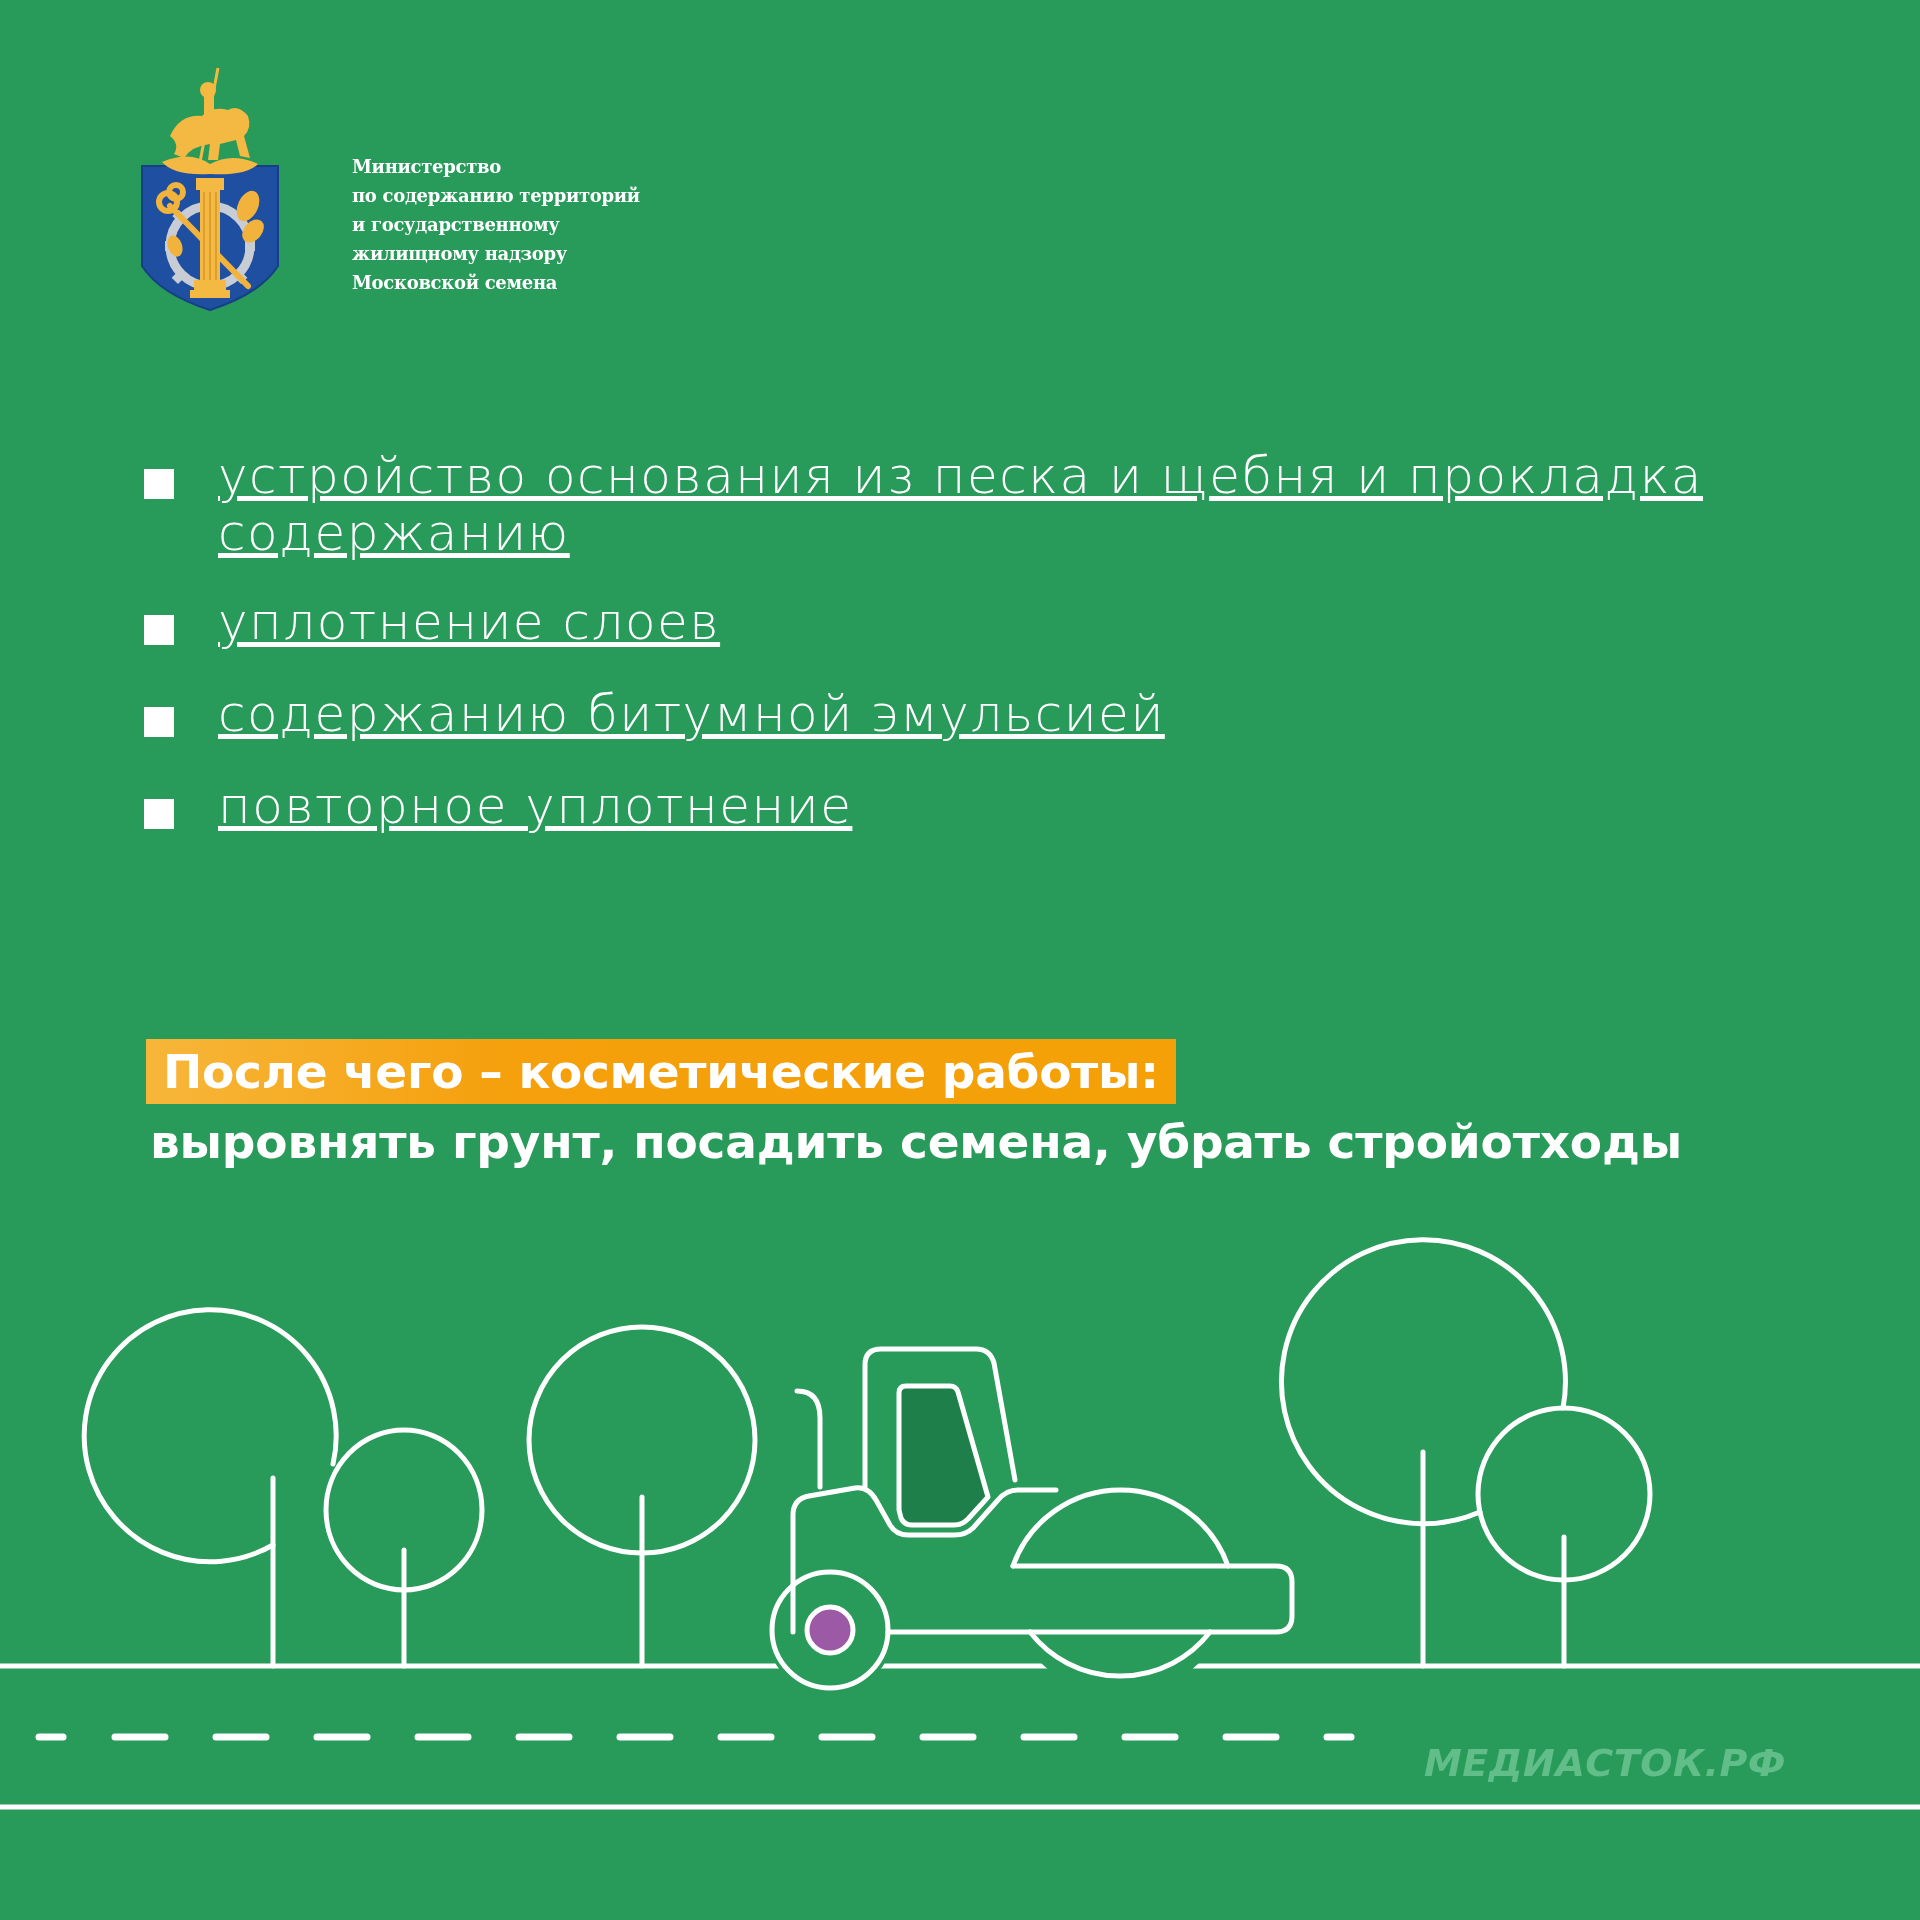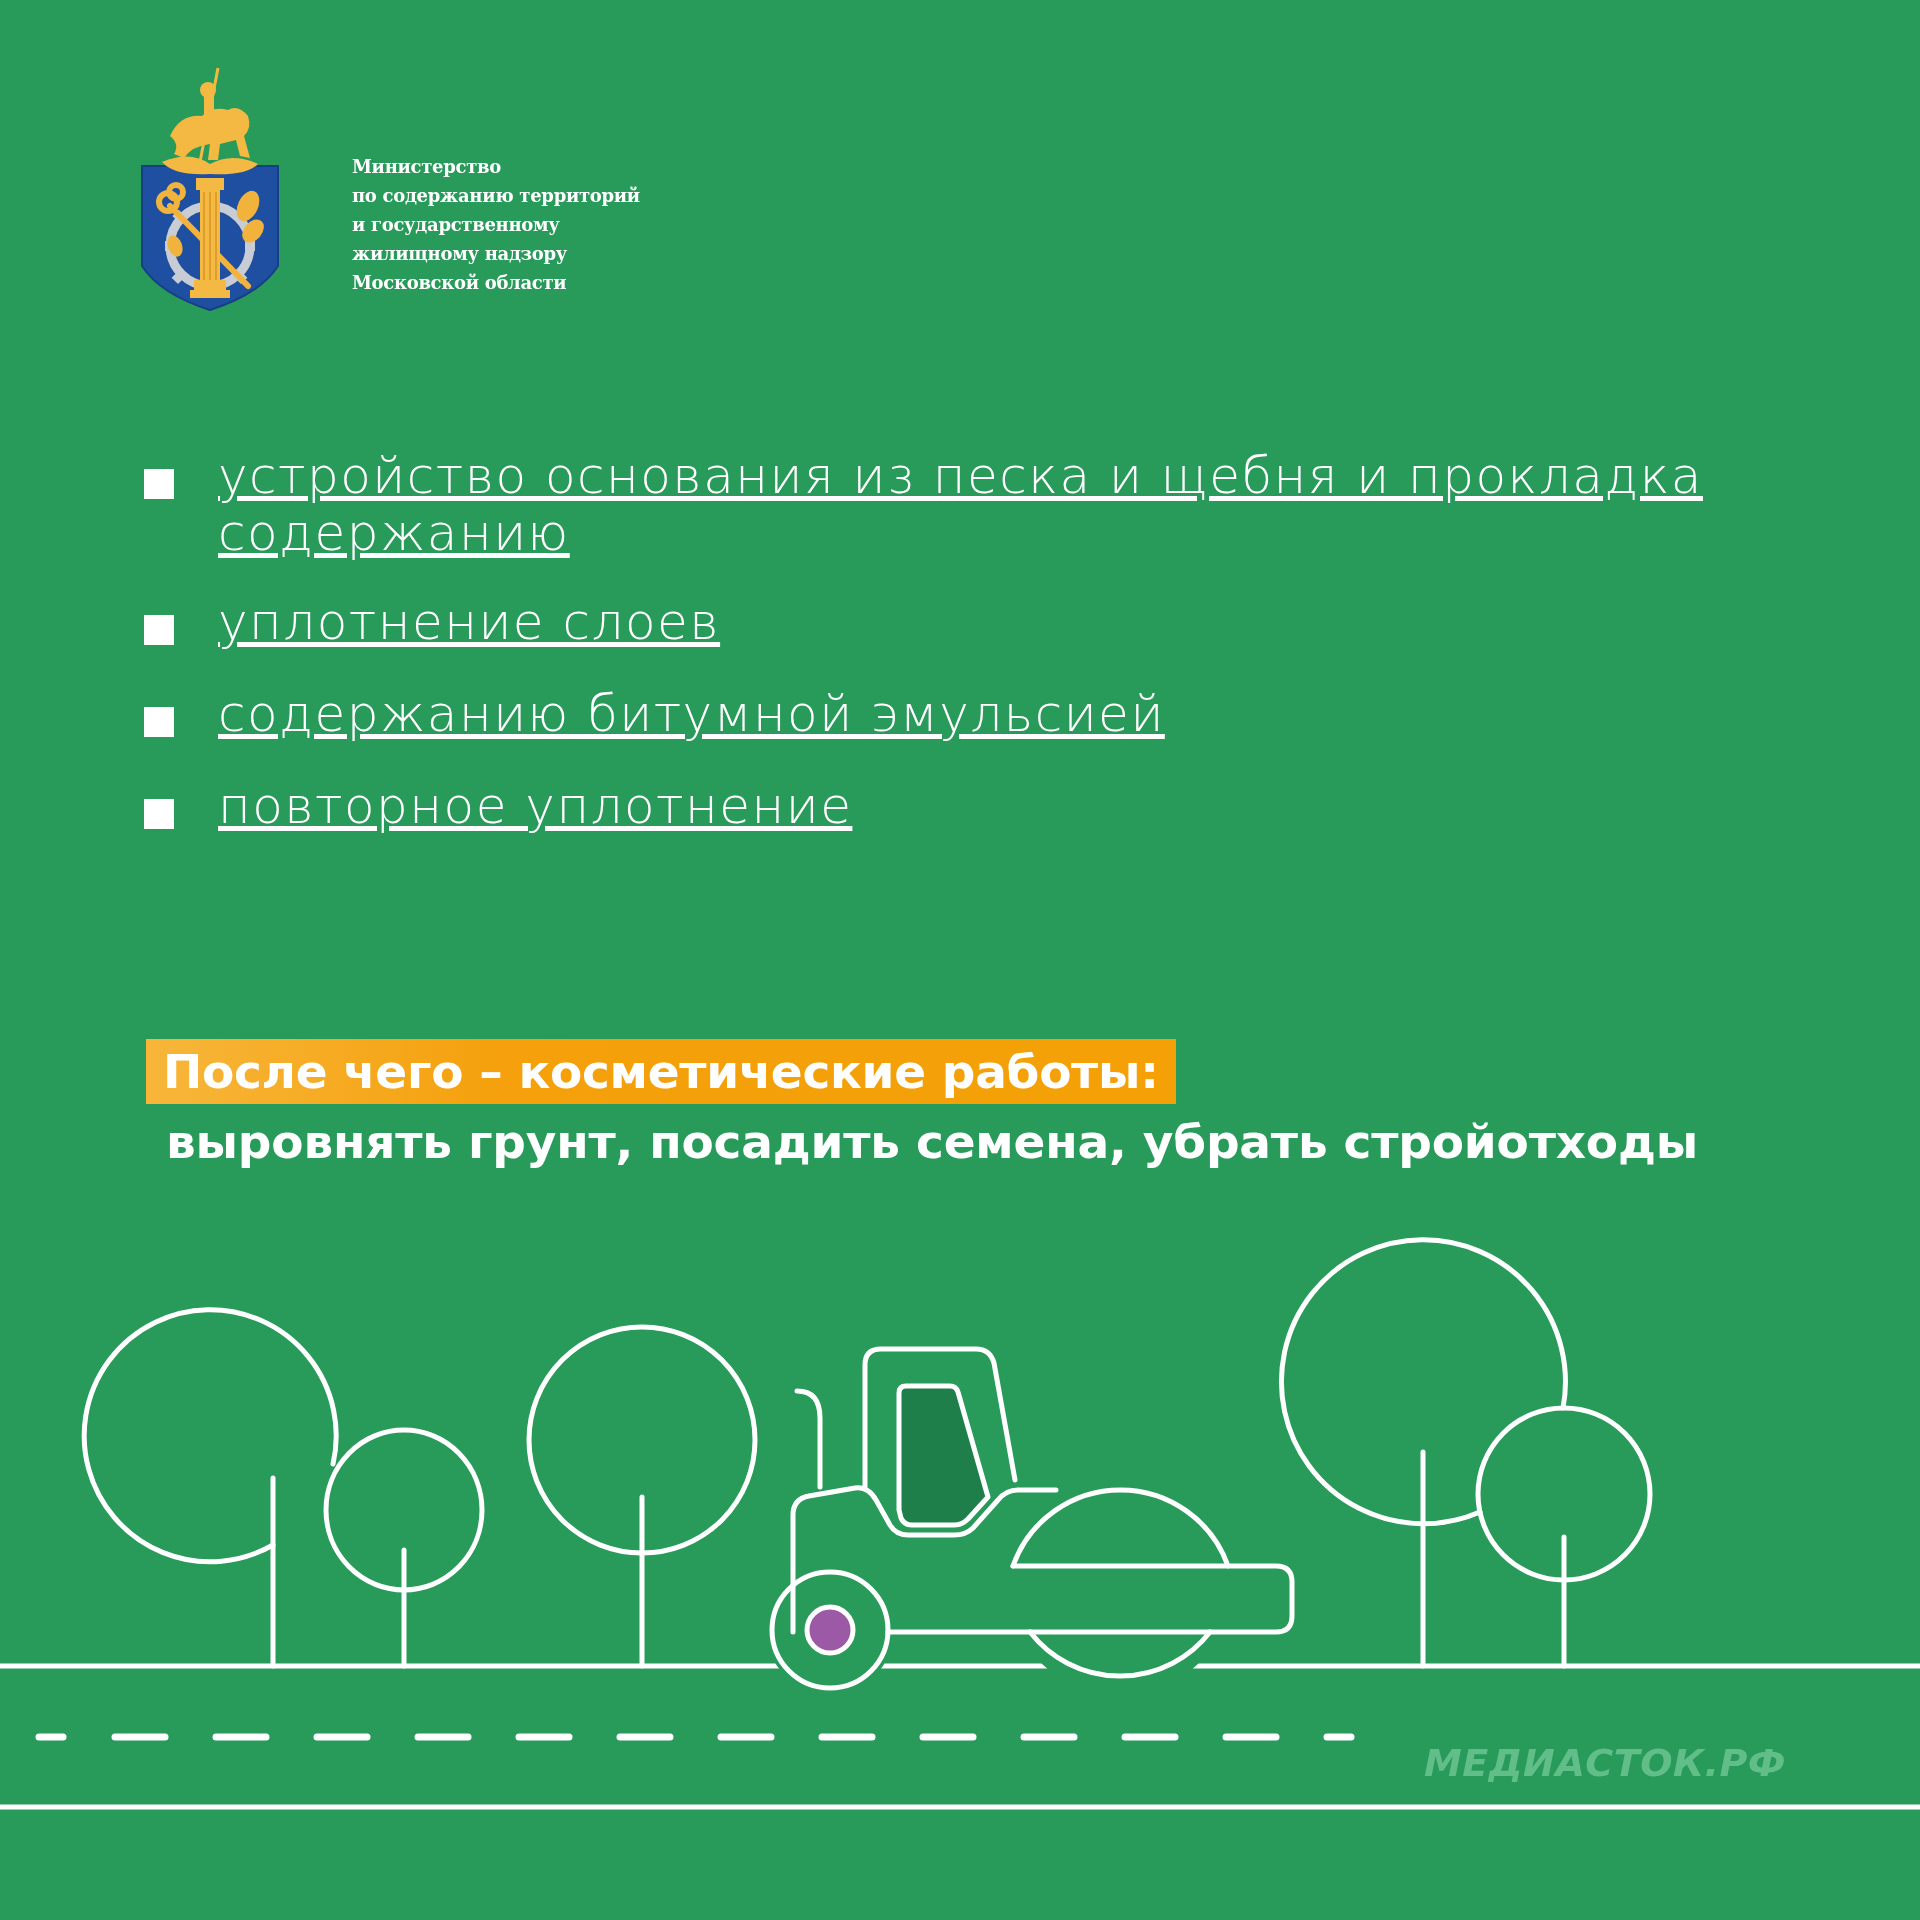--- a/index.html
+++ b/index.html
@@ -5,21 +5,21 @@
   html,body{margin:0;padding:0;}
   body{width:1920px;height:1920px;background:#289a5a;position:relative;overflow:hidden;font-family:"Liberation Sans","DejaVu Sans",sans-serif;color:#fff;}
   .logo{position:absolute;left:140px;top:66px;width:140px;height:245px;}
   .ministry{position:absolute;left:316px;top:152px;font-family:"DejaVu Serif","Liberation Serif",serif;font-weight:bold;font-size:18px;line-height:29px;letter-spacing:-0.3px;color:#fff;}
   .ministry div{white-space:nowrap;margin-left:36px;}
   .steps{position:absolute;left:144px;top:448px;width:1600px;margin:0;padding:0;list-style:none;}
   .step{position:relative;padding-left:74px;font-family:"DejaVu Sans","Liberation Sans",sans-serif;font-weight:200;font-size:50px;line-height:57px;letter-spacing:1.5px;color:#fff;margin-bottom:35px;text-decoration:underline;}
   .step .bullet{position:absolute;left:0;top:21px;width:30px;height:30px;background:#fff;}
   .step.s1{margin-bottom:32px;}
   .highlight{position:absolute;left:146px;top:1039px;height:65px;padding:0 17px;background:linear-gradient(90deg,#f7b63a 0%,#f5a00c 35%,#f4a006 100%);font-family:"DejaVu Sans","Liberation Sans",sans-serif;font-weight:bold;font-size:47px;line-height:65px;color:#fff;white-space:nowrap;letter-spacing:-0.3px;}
-  .subline{position:absolute;left:166px;top:1112px;font-family:"DejaVu Sans","Liberation Sans",sans-serif;font-weight:bold;font-size:47px;line-height:60px;color:#fff;white-space:nowrap;letter-spacing:-0.2px;}
+  .subline{position:absolute;left:150px;top:1112px;font-family:"DejaVu Sans","Liberation Sans",sans-serif;font-weight:bold;font-size:47px;line-height:60px;color:#fff;white-space:nowrap;letter-spacing:-0.2px;}
   .scene{position:absolute;left:0;top:0;width:1920px;height:1920px;}
   .watermark{position:absolute;left:1424px;top:1738px;font-family:"DejaVu Sans","Liberation Sans",sans-serif;font-weight:bold;font-size:38px;line-height:50px;color:#6cc592;opacity:0.85;letter-spacing:0.5px;white-space:nowrap;font-style:italic;}
 </style>
 </head>
 <body>
 
 <div class="logo">
   <svg width="140" height="245" viewBox="0 0 140 245">
 
     <path d="M2 100 L138 100 L138 200 Q120 228 70 244 Q20 228 2 200 Z" fill="#1f4fa0"></path>
@@ -65,21 +65,21 @@
       <path d="M22 96 Q50 84 70 98 Q92 86 118 98 Q106 110 70 108 Q34 110 22 96 Z"></path>
     </g>
   </svg>
 </div>
 
 <div class="ministry">
   <div>Министерство</div>
   <div>по содержанию территорий</div>
   <div>и государственному</div>
   <div>жилищному надзору</div>
-  <div>Московской области</div>
+  <div>Московской семена</div>
 </div>
 
 <ul class="steps">
   <li class="step s1">
     <span class="bullet"></span>
     <div>устройство основания из песка и щебня и прокладка</div>
     <div>содержанию</div>
   </li>
   <li class="step">
     <span class="bullet"></span>

